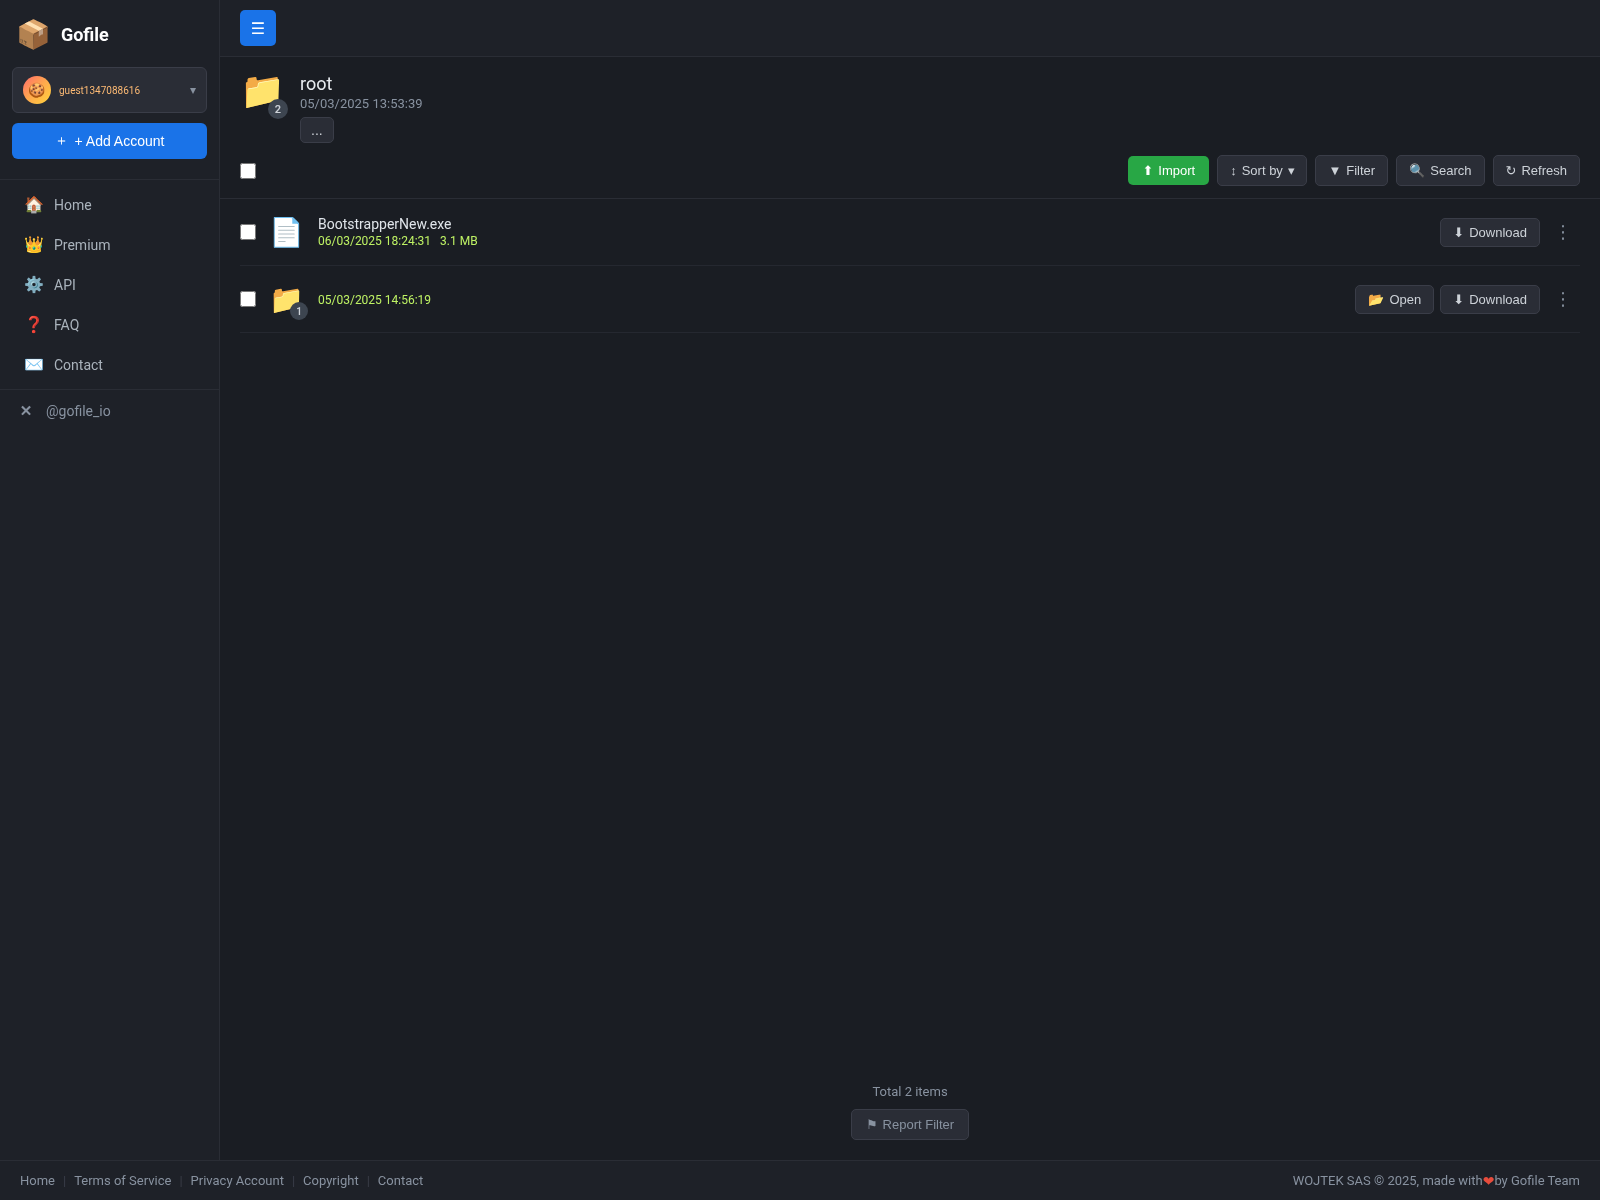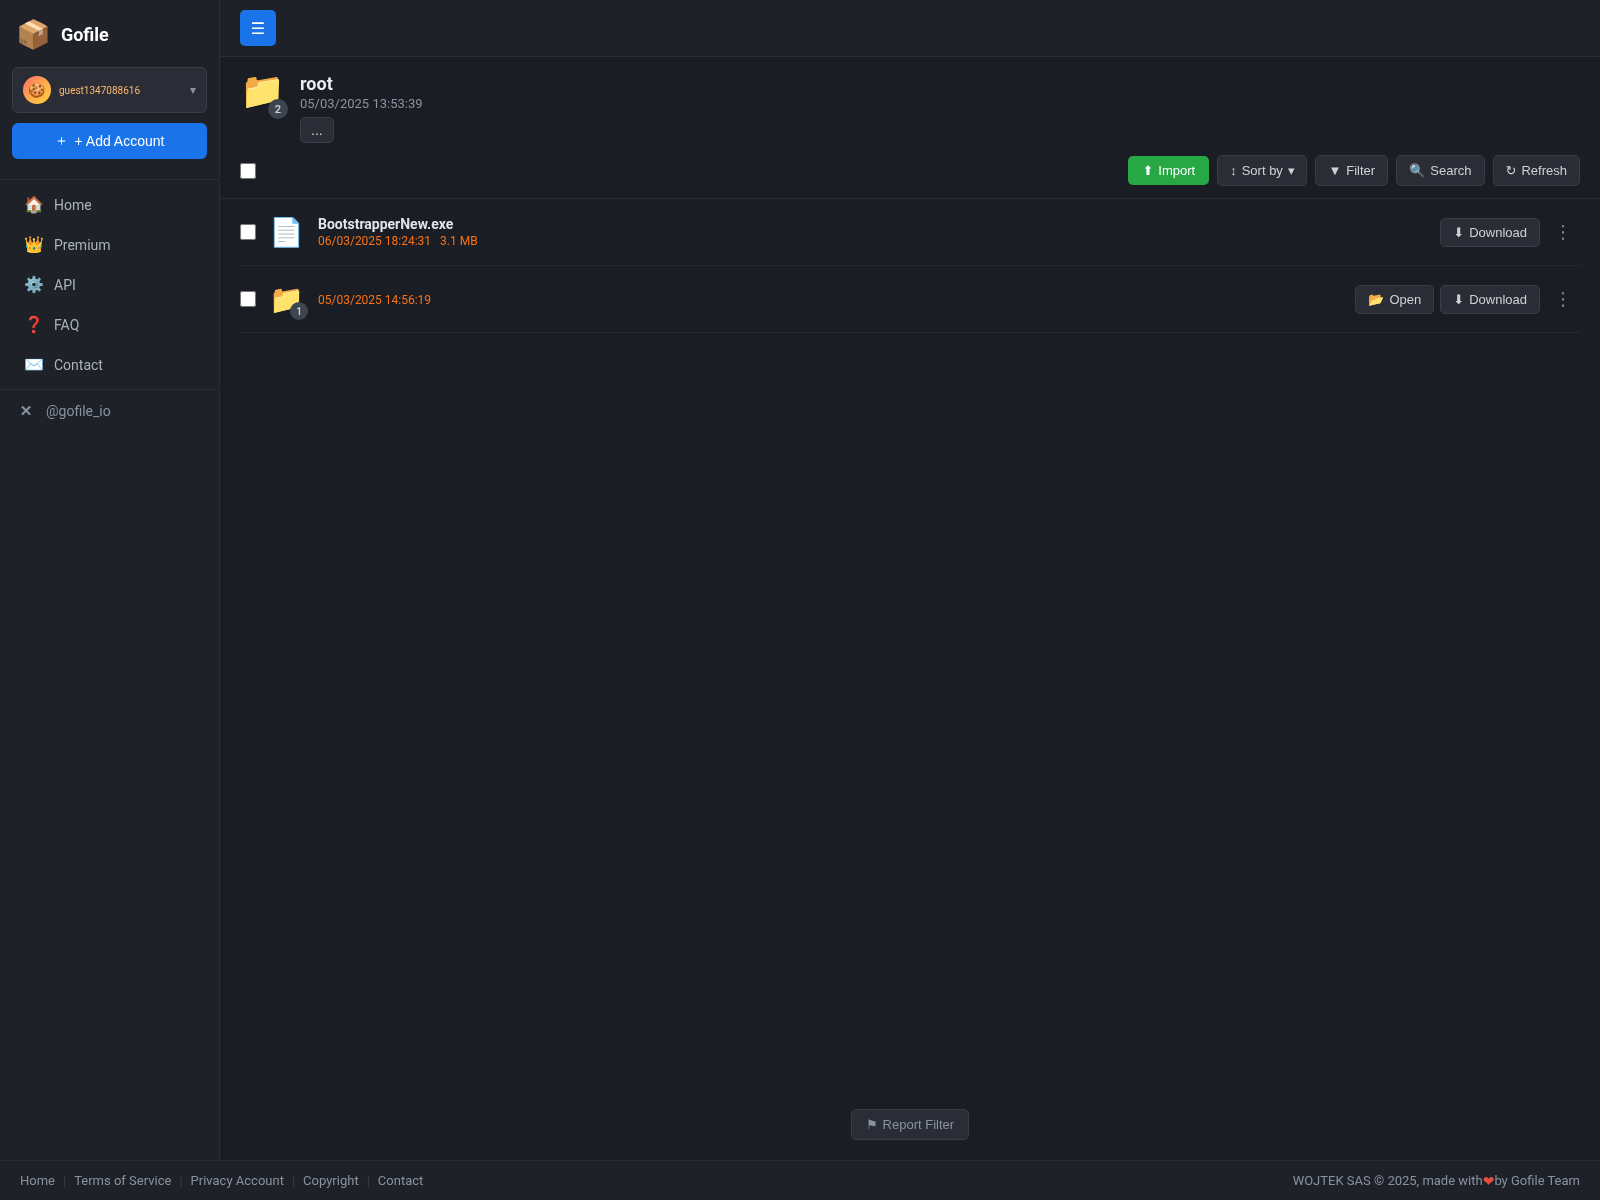--- a/index.html
+++ b/index.html
@@ -182,21 +182,21 @@
       align-items: center;
       justify-content: center;
       font-size: 11px;
       font-weight: 600;
     }
     .folder-info {
       flex: 1;
     }
     .folder-name {
       font-size: 18px;
-      font-weight: 700;
+      font-weight: 400;
       color: #e8ecf0;
       display: flex;
       align-items: center;
       gap: 8px;
     }
     .folder-date {
       font-size: 13px;
       color: #8892a0;
       margin-top: 2px;
     }
@@ -298,26 +298,26 @@
       align-items: center;
       justify-content: center;
       font-size: 10px;
       font-weight: 600;
     }
     .file-details {
       flex: 1;
     }
     .file-name {
       font-size: 14px;
-      font-weight: 700;
+      font-weight: 400;
       color: #e0e5ea;
     }
     .file-meta {
       font-size: 12px;
-      color: #f97316;
+      color: #bef264;
       margin-top: 2px;
     }
     .file-actions {
       display: flex;
       align-items: center;
       gap: 6px;
     }
     .download-btn {
       background: #2a2d36;
       border: 1px solid #3a3d48;
@@ -553,20 +553,21 @@
             <span>⬇</span>
             <span>Download</span>
           </button>
           <button class="more-dots-btn">⋮</button>
         </div>
       </div>
 
     </div>
 
     <div class="pagination-info">
+      <div class="total-line">Total 2 items</div>
       <div>
         <button class="report-abuse-btn">
           <span>⚑</span>
           <span>Report Filter</span>
         </button>
       </div>
     </div>
 
   </div>
 </div>

